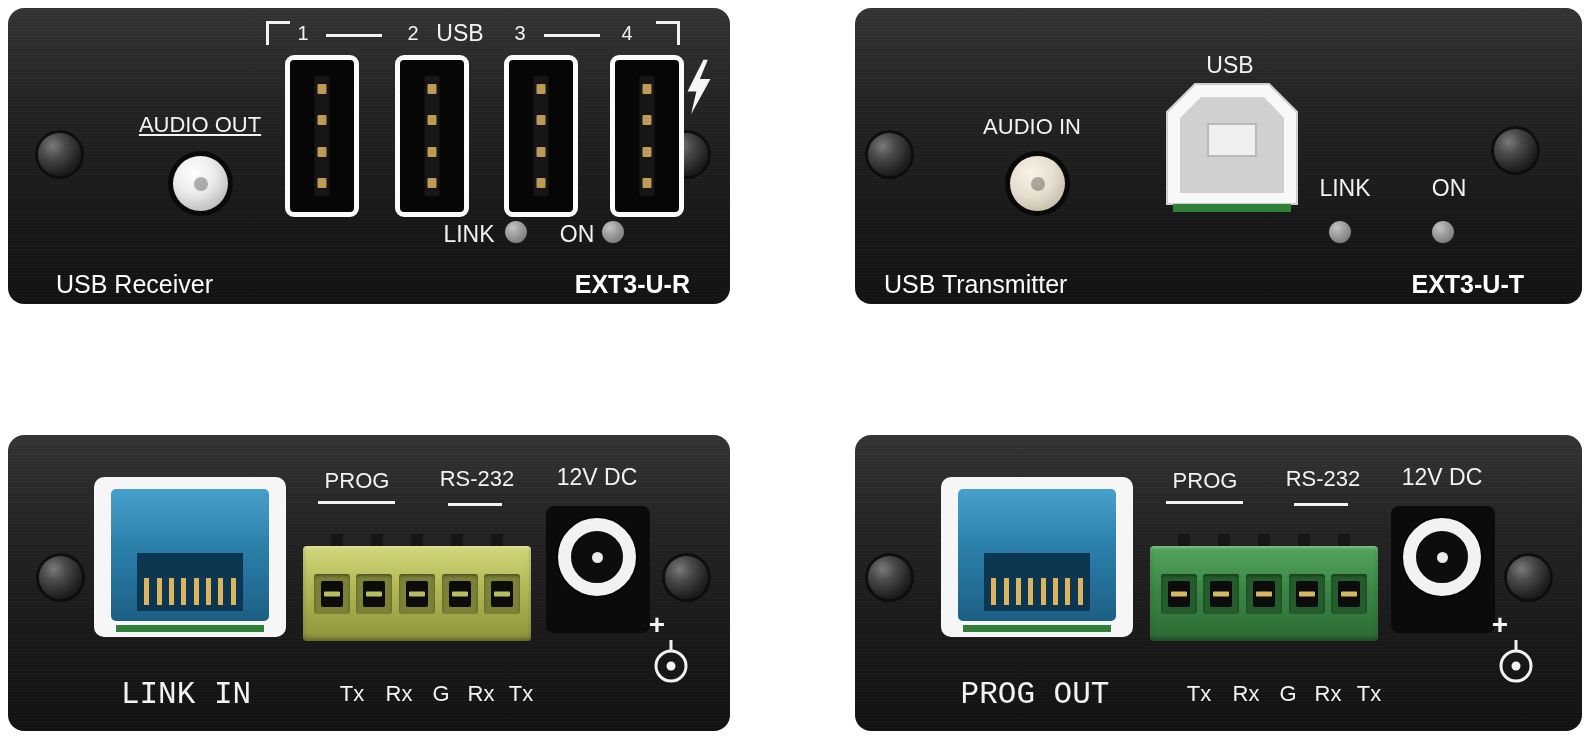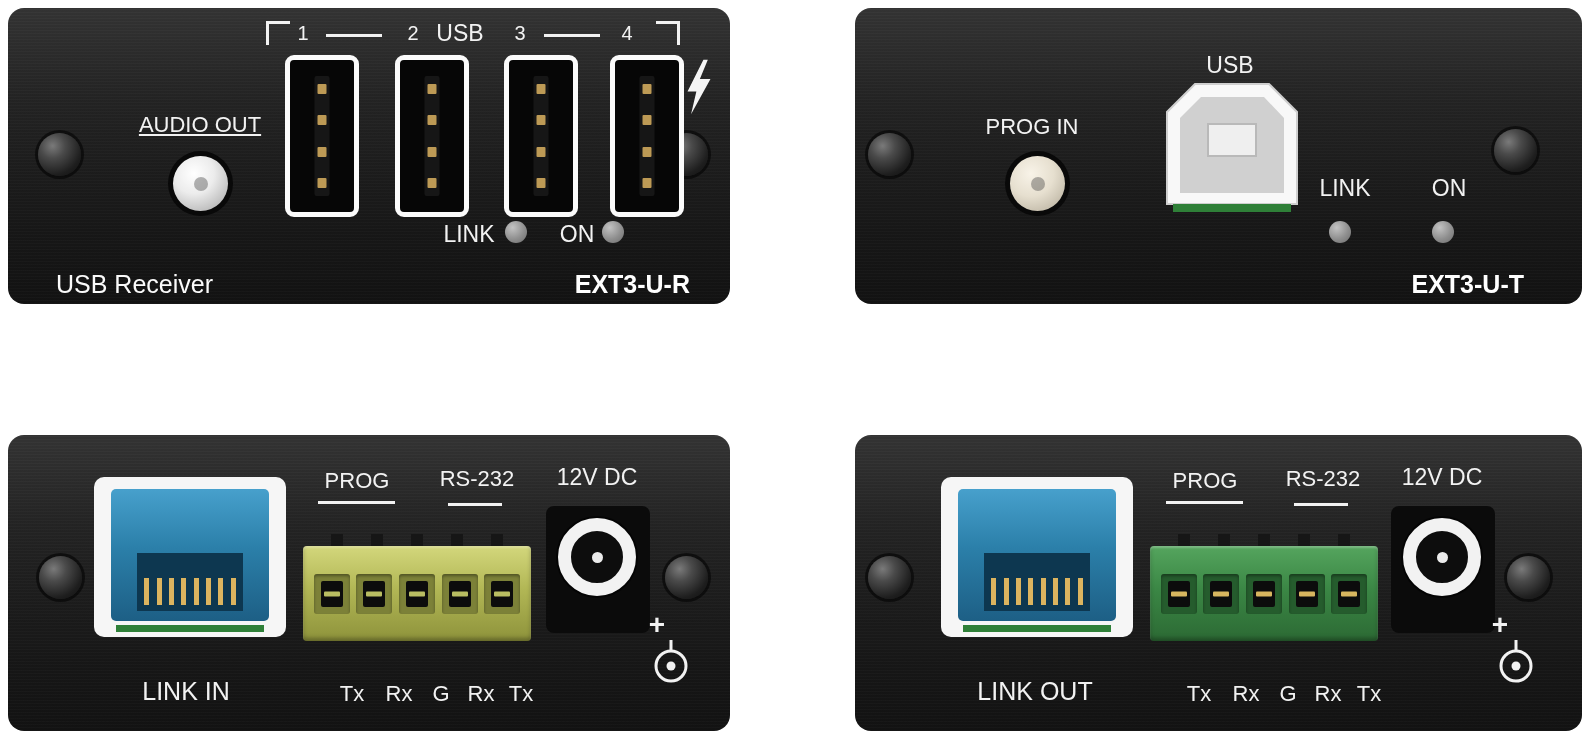--- a/index.html
+++ b/index.html
@@ -29,21 +29,21 @@
     background:radial-gradient(circle at 35% 30%, #c3c3c3 0%, #8f8f8f 55%, #6c6c6c 100%);
   }
   .jack { position:absolute; width:55px; height:55px; border-radius:50%; box-shadow:0 0 0 5px #090909; }
   .jack.silver { background:radial-gradient(circle at 38% 32%, #ffffff 0%, #ececec 40%, #bdbdbd 78%, #989898 100%); }
   .jack.cream  { background:radial-gradient(circle at 38% 32%, #f8f3e8 0%, #e6dfcf 45%, #b0a896 100%); }
   .jack::after {
     content:""; position:absolute; left:50%; top:50%; transform:translate(-50%,-50%);
     width:14px; height:14px; border-radius:50%; background:rgba(55,55,55,.38);
   }
   .lblc { position:absolute; transform:translateX(-50%); color:#f2f2f2; white-space:nowrap; }
-  .t20 { font-size:20px; } .t22 { font-size:22px; } .t23 { font-size:23px; } .t25 { font-size:25px; }
+  .t20 { font-size:20px; } .t22 { font-size:22px; } .t23 { font-size:23px; } .t25 { font-size:31px;font-family:Liberation Mono, monospace; }
   .bold { font-weight:bold; }
   .ltitle { position:absolute; color:#fafafa; font-size:25px; white-space:nowrap; }
   .lmodel { position:absolute; color:#ffffff; font-size:25px; font-weight:bold; white-space:nowrap; }
   .wline { position:absolute; background:#f2f2f2; }
   
   .usba {
     position:absolute; width:64px; height:152px; border:5px solid #fbfbfb; border-radius:9px;
     background:#060606;
   }
   .usba .tongue {
@@ -162,36 +162,37 @@
     <div class="led" style="left:594px; top:213px;"></div>
 
     <span class="ltitle" style="left:48px; top:262px;">USB Receiver</span>
     <span class="lmodel" style="right:40px; top:262px;">EXT3-U-R</span>
   </div>
 
   <div class="panel" style="left:855px; top:8px; width:727px; height:296px;">
     <div class="screw" style="left:13px; top:125px;"></div>
     <div class="screw" style="left:639px; top:121px;"></div>
 
-    <span class="lblc t22" style="left:177px; top:106px;">PROG IN</span>
+    <span class="lblc t22" style="left:177px; top:106px;">AUDIO IN</span>
     <div class="jack cream" style="left:155px; top:148px;"></div>
 
     <span class="lblc t23" style="left:375px; top:44px;">USB</span>
     <svg style="position:absolute; left:310px; top:74px;" width="134" height="124" viewBox="0 0 134 124">
       <path d="M30 2 H104 L132 30 V122 H2 V30 Z" fill="#f8f8f8" stroke="#cfcfcf" stroke-width="2"></path>
       <path d="M36 15 H99 L119 36 V111 H15 V36 Z" fill="#d0d0d0"></path>
       <rect x="43" y="42" width="48" height="32" fill="#efefef" stroke="#b9b9b9" stroke-width="2"></rect>
     </svg>
     <div class="usbb-green" style="left:318px; top:196px; width:118px;"></div>
 
     <span class="lblc t23" style="left:490px; top:167px;">LINK</span>
     <div class="led" style="left:474px; top:213px;"></div>
     <span class="lblc t23" style="left:594px; top:167px;">ON</span>
     <div class="led" style="left:577px; top:213px;"></div>
 
+    <span class="ltitle" style="left:29px; top:262px;">USB Transmitter</span>
     <span class="lmodel" style="right:58px; top:262px;">EXT3-U-T</span>
   </div>
 
   <div class="panel" style="left:8px; top:435px; width:722px; height:296px;">
     <div class="screw" style="left:31px; top:121px;"></div>
     <div class="screw" style="left:657px; top:121px;"></div>
 
     <div class="rj45" style="left:86px; top:42px;">
       <div class="body">
         <div class="slot">
@@ -259,21 +260,21 @@
             <i></i>
             <i></i>
             <i></i>
             <i></i>
             <i></i>
             <i></i>
         </div>
       </div>
       <div class="pcb"></div>
     </div>
-    <span class="lblc t25" style="left:180px; top:242px;">LINK OUT</span>
+    <span class="lblc t25" style="left:180px; top:242px;">PROG OUT</span>
 
     <span class="lblc t22" style="left:350px; top:33px;">PROG</span>
     <div class="wline" style="left:311px; top:66px; width:77px; height:3px;"></div>
     <span class="lblc t22" style="left:468px; top:31px;">RS-232</span>
     <div class="wline" style="left:439px; top:68px; width:54px; height:3px;"></div>
 
     <div class="tpins" style="left:295px; top:99px;">
       <i></i>
         <i></i>
         <i></i>

